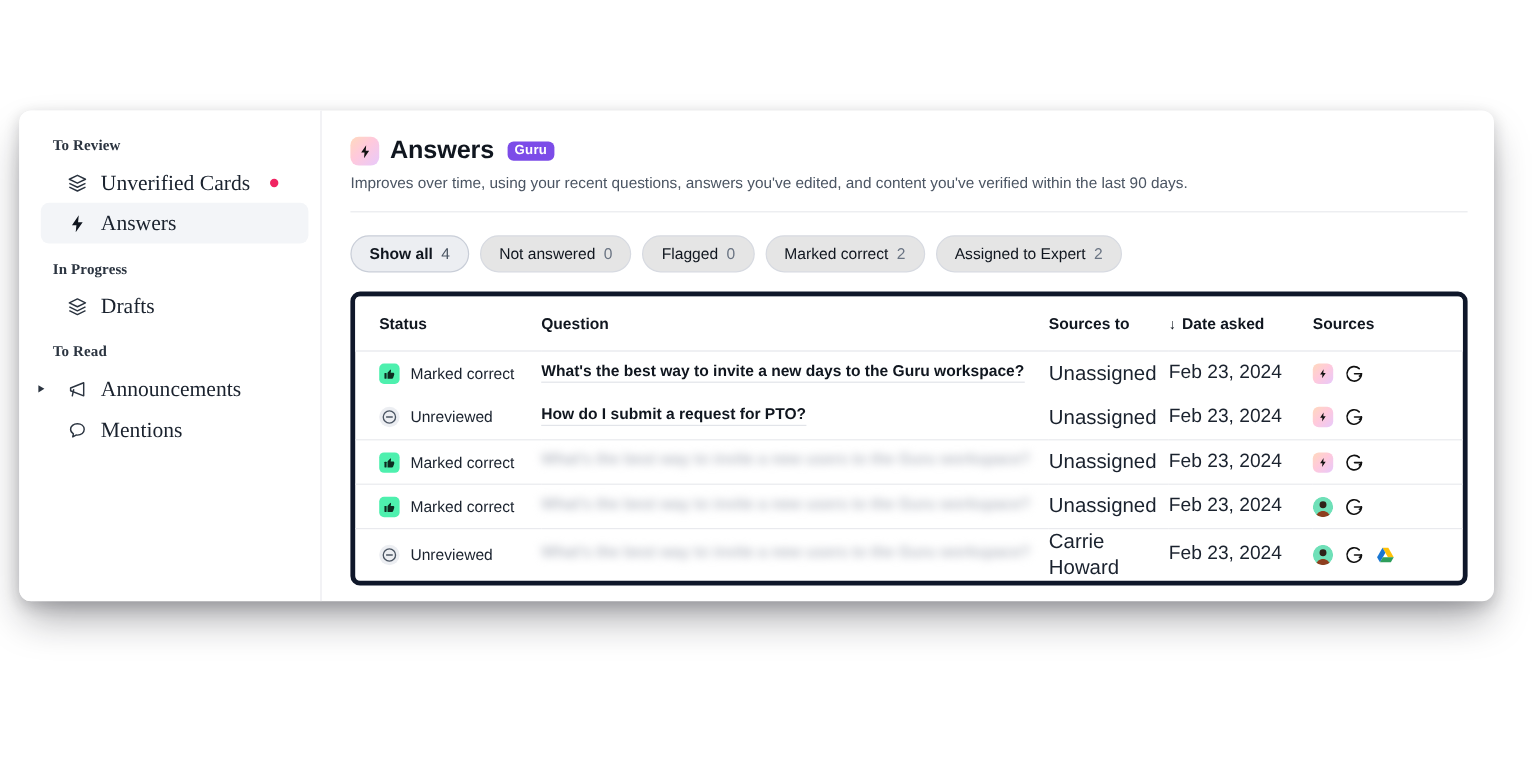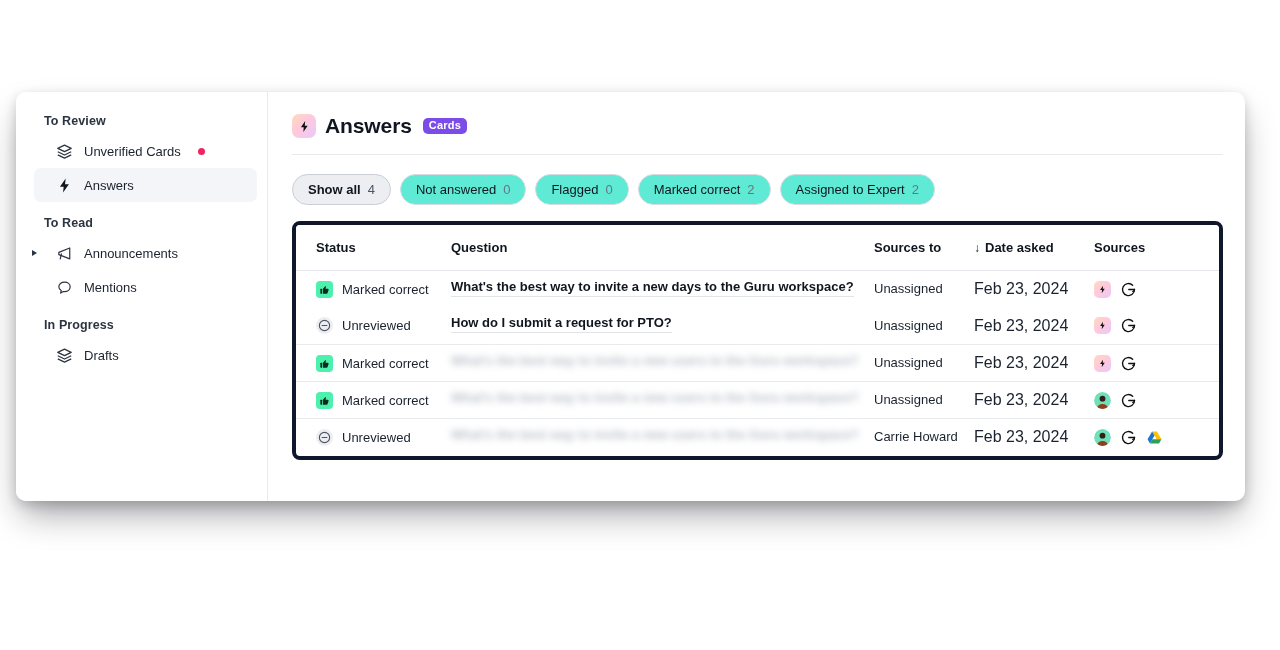--- a/index.html
+++ b/index.html
@@ -29,34 +29,34 @@
     width: 252px;
     flex: 0 0 252px;
     background: #ffffff;
     border-right: 1px solid #e9eaee;
     padding: 22px 0 0 0;
   }
   .tasks-title {
     font-size: 15px; font-weight: bold; color: #10161f;
     padding: 0 0 0 28px; margin-bottom: 24px; letter-spacing: .1px;
   }
-  .nav-group { margin-bottom: 14px; }
+  .nav-group { margin-bottom: 14px; font-family: Liberation Serif, serif; }
   .group-label {
     font-size: 12.5px; font-weight: bold; color: #2b3440;
     padding: 0 0 0 28px; margin-bottom: 6px; letter-spacing: .1px;
   }
   .nav-item {
     display: flex; align-items: center; gap: 11px;
     height: 34px; margin: 0 10px 0 28px;
     padding: 0 10px 0 12px;
     border-radius: 7px; cursor: pointer;
     position: relative;
   }
   .nav-item.active { background: #f3f5f8; margin-left: 18px; padding-left: 22px; }
-  .nav-item .nav-label { font-size: 13px; color: #1a222e; white-space: nowrap; }
+  .nav-item .nav-label { font-size: 18px; color: #1a222e; white-space: nowrap; }
   .nav-ico { width: 17px; height: 17px; flex: 0 0 17px; display: block; }
   .dot-badge {
     width: 7px; height: 7px; border-radius: 50%;
     background: #f02462; margin-left: 6px; flex: 0 0 7px;
   }
   .caret {
     position: absolute; left: -12px; top: 50%; transform: translateY(-50%);
     width: 0; height: 0;
     border-left: 5px solid #2b3440;
     border-top: 3.6px solid transparent;
@@ -80,21 +80,21 @@
   .page-sub { font-size: 12.8px; color: #4b5563; margin-top: 7px; }
 
   .divider { height: 1px; background: #e9eaee; margin: 16px 0 0 0; }
 
   
   .pills { display: flex; gap: 9px; margin: 19px 0 16px 0; flex-wrap: nowrap; }
   .pill {
     display: inline-flex; align-items: center; gap: 7px;
     height: 31px; padding: 0 15px;
     border: 1px solid #d7dae1; border-radius: 16px;
-    background: #5eead4; cursor: pointer; white-space: nowrap;
+    background: #e5e5e5; cursor: pointer; white-space: nowrap;
   }
   .pill .pill-label { font-size: 13px; color: #10161f; }
   .pill .pill-count { font-size: 13px; color: #6a7483; }
   .pill.active { background: #eceef2; border-color: #c9ced8; }
   .pill.active .pill-label { font-weight: bold; }
   .pill.active .pill-count { color: #4b5563; }
 
   
   .table-wrap { border: 4px solid #0f172a; border-radius: 8px; overflow: hidden; }
   table { width: 100%; border-collapse: collapse; table-layout: fixed; }
@@ -123,21 +123,21 @@
     font-size: 13px; font-weight: bold; color: #10161f;
     text-decoration: none; border-bottom: 1px solid #e2e4e9;
     padding-bottom: 2px; cursor: pointer;
     display: inline-block; max-width: 100%;
     overflow: hidden; text-overflow: ellipsis; white-space: nowrap;
   }
   .q-link.blur {
     color: #b9bdc6; border-bottom-color: transparent;
     filter: blur(3.6px); user-select: none;
   }
-  .assigned { font-size: 13px; color: #1a222e; line-height: 1.25; }
+  .assigned { font-size: 17px; color: #1a222e; line-height: 1.25; }
   .date { font-size: 16px; color: #1a222e; white-space: nowrap; }
 
   .sources { display: flex; align-items: center; gap: 9px; }
   .src-spark {
     width: 17px; height: 17px; border-radius: 5px; flex: 0 0 17px;
     background: linear-gradient(135deg,#ffd9bd 0%,#ffc9dc 48%,#e7c9fb 100%);
     display: flex; align-items: center; justify-content: center;
   }
   .src-avatar {
     width: 17px; height: 17px; border-radius: 50%; flex: 0 0 17px;
@@ -164,61 +164,62 @@
             <span class="dot-badge"></span>
           </div>
           <div class="nav-item active">
             <svg class="nav-ico" width="17" height="17" viewBox="0 0 24 24" aria-hidden="true">
               <path d="M13.6 2 5.6 13.6h5.2L10 22l8.2-11.9h-5.4z" fill="#10161f"></path>
             </svg>
             <span class="nav-label">Answers</span>
           </div>
         </div>
         <div class="nav-group">
+          <div class="group-label">In Progress</div>
+          <div class="nav-item">
+            <svg class="nav-ico" width="17" height="17" viewBox="0 0 24 24" aria-hidden="true">
+              <path d="M12 3 2.5 7.6 12 12.2l9.5-4.6z" fill="none" stroke="#2b3440" stroke-width="1.7" stroke-linejoin="round"></path>
+              <path d="M2.5 12.4 12 17l9.5-4.6" fill="none" stroke="#2b3440" stroke-width="1.7" stroke-linejoin="round"></path>
+              <path d="M2.5 16.8 12 21.4l9.5-4.6" fill="none" stroke="#2b3440" stroke-width="1.7" stroke-linejoin="round"></path>
+            </svg>
+            <span class="nav-label">Drafts</span>
+          </div>
+        </div>
+        <div class="nav-group">
           <div class="group-label">To Read</div>
           <div class="nav-item">
             <span class="caret"></span>
             <svg class="nav-ico" width="17" height="17" viewBox="0 0 24 24" aria-hidden="true">
               <path d="M4 10.4 19.4 4.2v15.4L4 13.6z" fill="none" stroke="#2b3440" stroke-width="1.7" stroke-linejoin="round"></path>
               <path d="M7.6 12.4 6 19.6" fill="none" stroke="#2b3440" stroke-width="1.7" stroke-linecap="round"></path>
             </svg>
             <span class="nav-label">Announcements</span>
           </div>
           <div class="nav-item">
             <svg class="nav-ico" width="17" height="17" viewBox="0 0 24 24" aria-hidden="true">
               <path d="M12 4.4c-4.6 0-8 2.9-8 6.6 0 2.2 1.3 4.1 3.3 5.3l-.8 3.6 3.9-2.2c.5.1 1 .1 1.6.1 4.6 0 8-2.9 8-6.8S16.6 4.4 12 4.4z" fill="none" stroke="#2b3440" stroke-width="1.7" stroke-linejoin="round"></path>
             </svg>
             <span class="nav-label">Mentions</span>
           </div>
         </div>
-        <div class="nav-group">
-          <div class="group-label">In Progress</div>
-          <div class="nav-item">
-            <svg class="nav-ico" width="17" height="17" viewBox="0 0 24 24" aria-hidden="true">
-              <path d="M12 3 2.5 7.6 12 12.2l9.5-4.6z" fill="none" stroke="#2b3440" stroke-width="1.7" stroke-linejoin="round"></path>
-              <path d="M2.5 12.4 12 17l9.5-4.6" fill="none" stroke="#2b3440" stroke-width="1.7" stroke-linejoin="round"></path>
-              <path d="M2.5 16.8 12 21.4l9.5-4.6" fill="none" stroke="#2b3440" stroke-width="1.7" stroke-linejoin="round"></path>
-            </svg>
-            <span class="nav-label">Drafts</span>
-          </div>
-        </div>
       </div>
   </aside>
 
   <main class="main">
 
     <div class="page-head">
       <span class="spark-badge">
         <svg width="13" height="13" viewBox="0 0 24 24" aria-hidden="true">
           <path d="M13.2 2 5.5 13.2h5.1L9.9 22l7.9-11.6h-5.3z" fill="#111"></path>
         </svg>
       </span>
       <span class="page-title">Answers</span>
-      <span class="beta-badge">Cards</span>
+      <span class="beta-badge">Guru</span>
     </div>
+    <div class="page-sub">Improves over time, using your recent questions, answers you've edited, and content you've verified within the last 90 days.</div>
 
     <div class="divider"></div>
 
     <div class="pills" id="pills-root">
         <button class="pill active">
           <span class="pill-label">Show all</span>
           <span class="pill-count">4</span>
         </button>
         <button class="pill">
           <span class="pill-label">Not answered</span>

